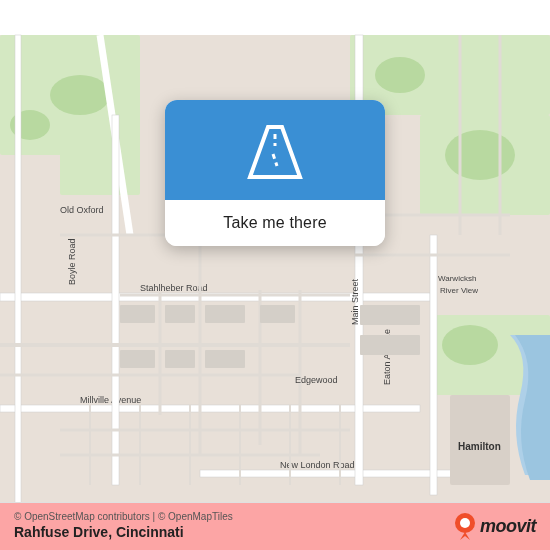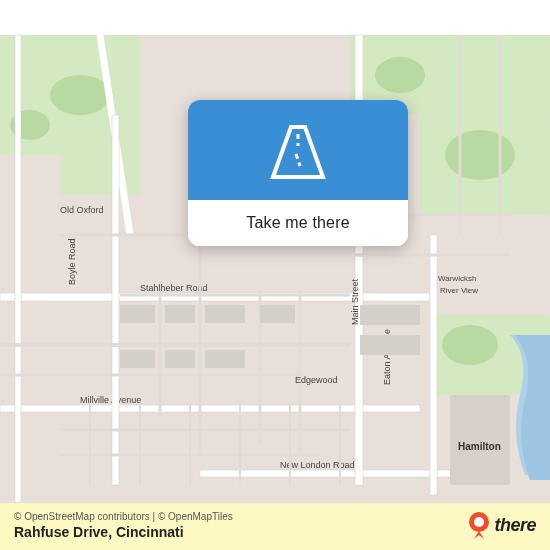--- a/index.html
+++ b/index.html
@@ -32,21 +32,20 @@
       top: 100px;
       left: 165px;
       width: 220px;
       background: white;
       border-radius: 12px;
       box-shadow: 0 4px 16px rgba(0,0,0,0.25);
       overflow: hidden;
       display: flex;
       flex-direction: column;
       align-items: center;
-      margin-left: 23px;
     }
 
     #card-icon-area {
       width: 100%;
       background: #3a8fd4;
       display: flex;
       align-items: center;
       justify-content: center;
       padding: 22px 0 18px 0;
     }
@@ -68,25 +67,25 @@
       text-align: center;
       letter-spacing: 0.01em;
     }
 
     
     #bottom-bar {
       position: absolute;
       bottom: 0;
       left: 0;
       width: 100%;
-      background: #fef9c3;
+      background: #fca5a5;
       border-top: 1px solid #e0e0e0;
       padding: 8px 14px 10px 14px;
       display: flex;
-      align-items: flex-start;
+      align-items: flex-end;
       justify-content: space-between;
     }
 
     #bottom-left {
       display: flex;
       flex-direction: column;
       gap: 2px;
     }
 
     #attribution {
@@ -228,17 +227,17 @@
       <span id="attribution">© OpenStreetMap contributors | © OpenMapTiles</span>
       <span id="location-label">Rahfuse Drive, Cincinnati</span>
     </div>
     <div id="moovit-logo">
 
       <svg id="moovit-pin" viewBox="0 0 22 28" xmlns="http://www.w3.org/2000/svg">
         <ellipse cx="11" cy="11" rx="10" ry="10" fill="#f04e2a"></ellipse>
         <ellipse cx="11" cy="11" rx="5" ry="5" fill="white"></ellipse>
         <path d="M11 20 L6 28 L11 24 L16 28Z" fill="#f04e2a"></path>
       </svg>
-      <span id="moovit-text">there</span>
+      <span id="moovit-text">moovit</span>
     </div>
   </div>
 
 </div>
 
 </body></html>

